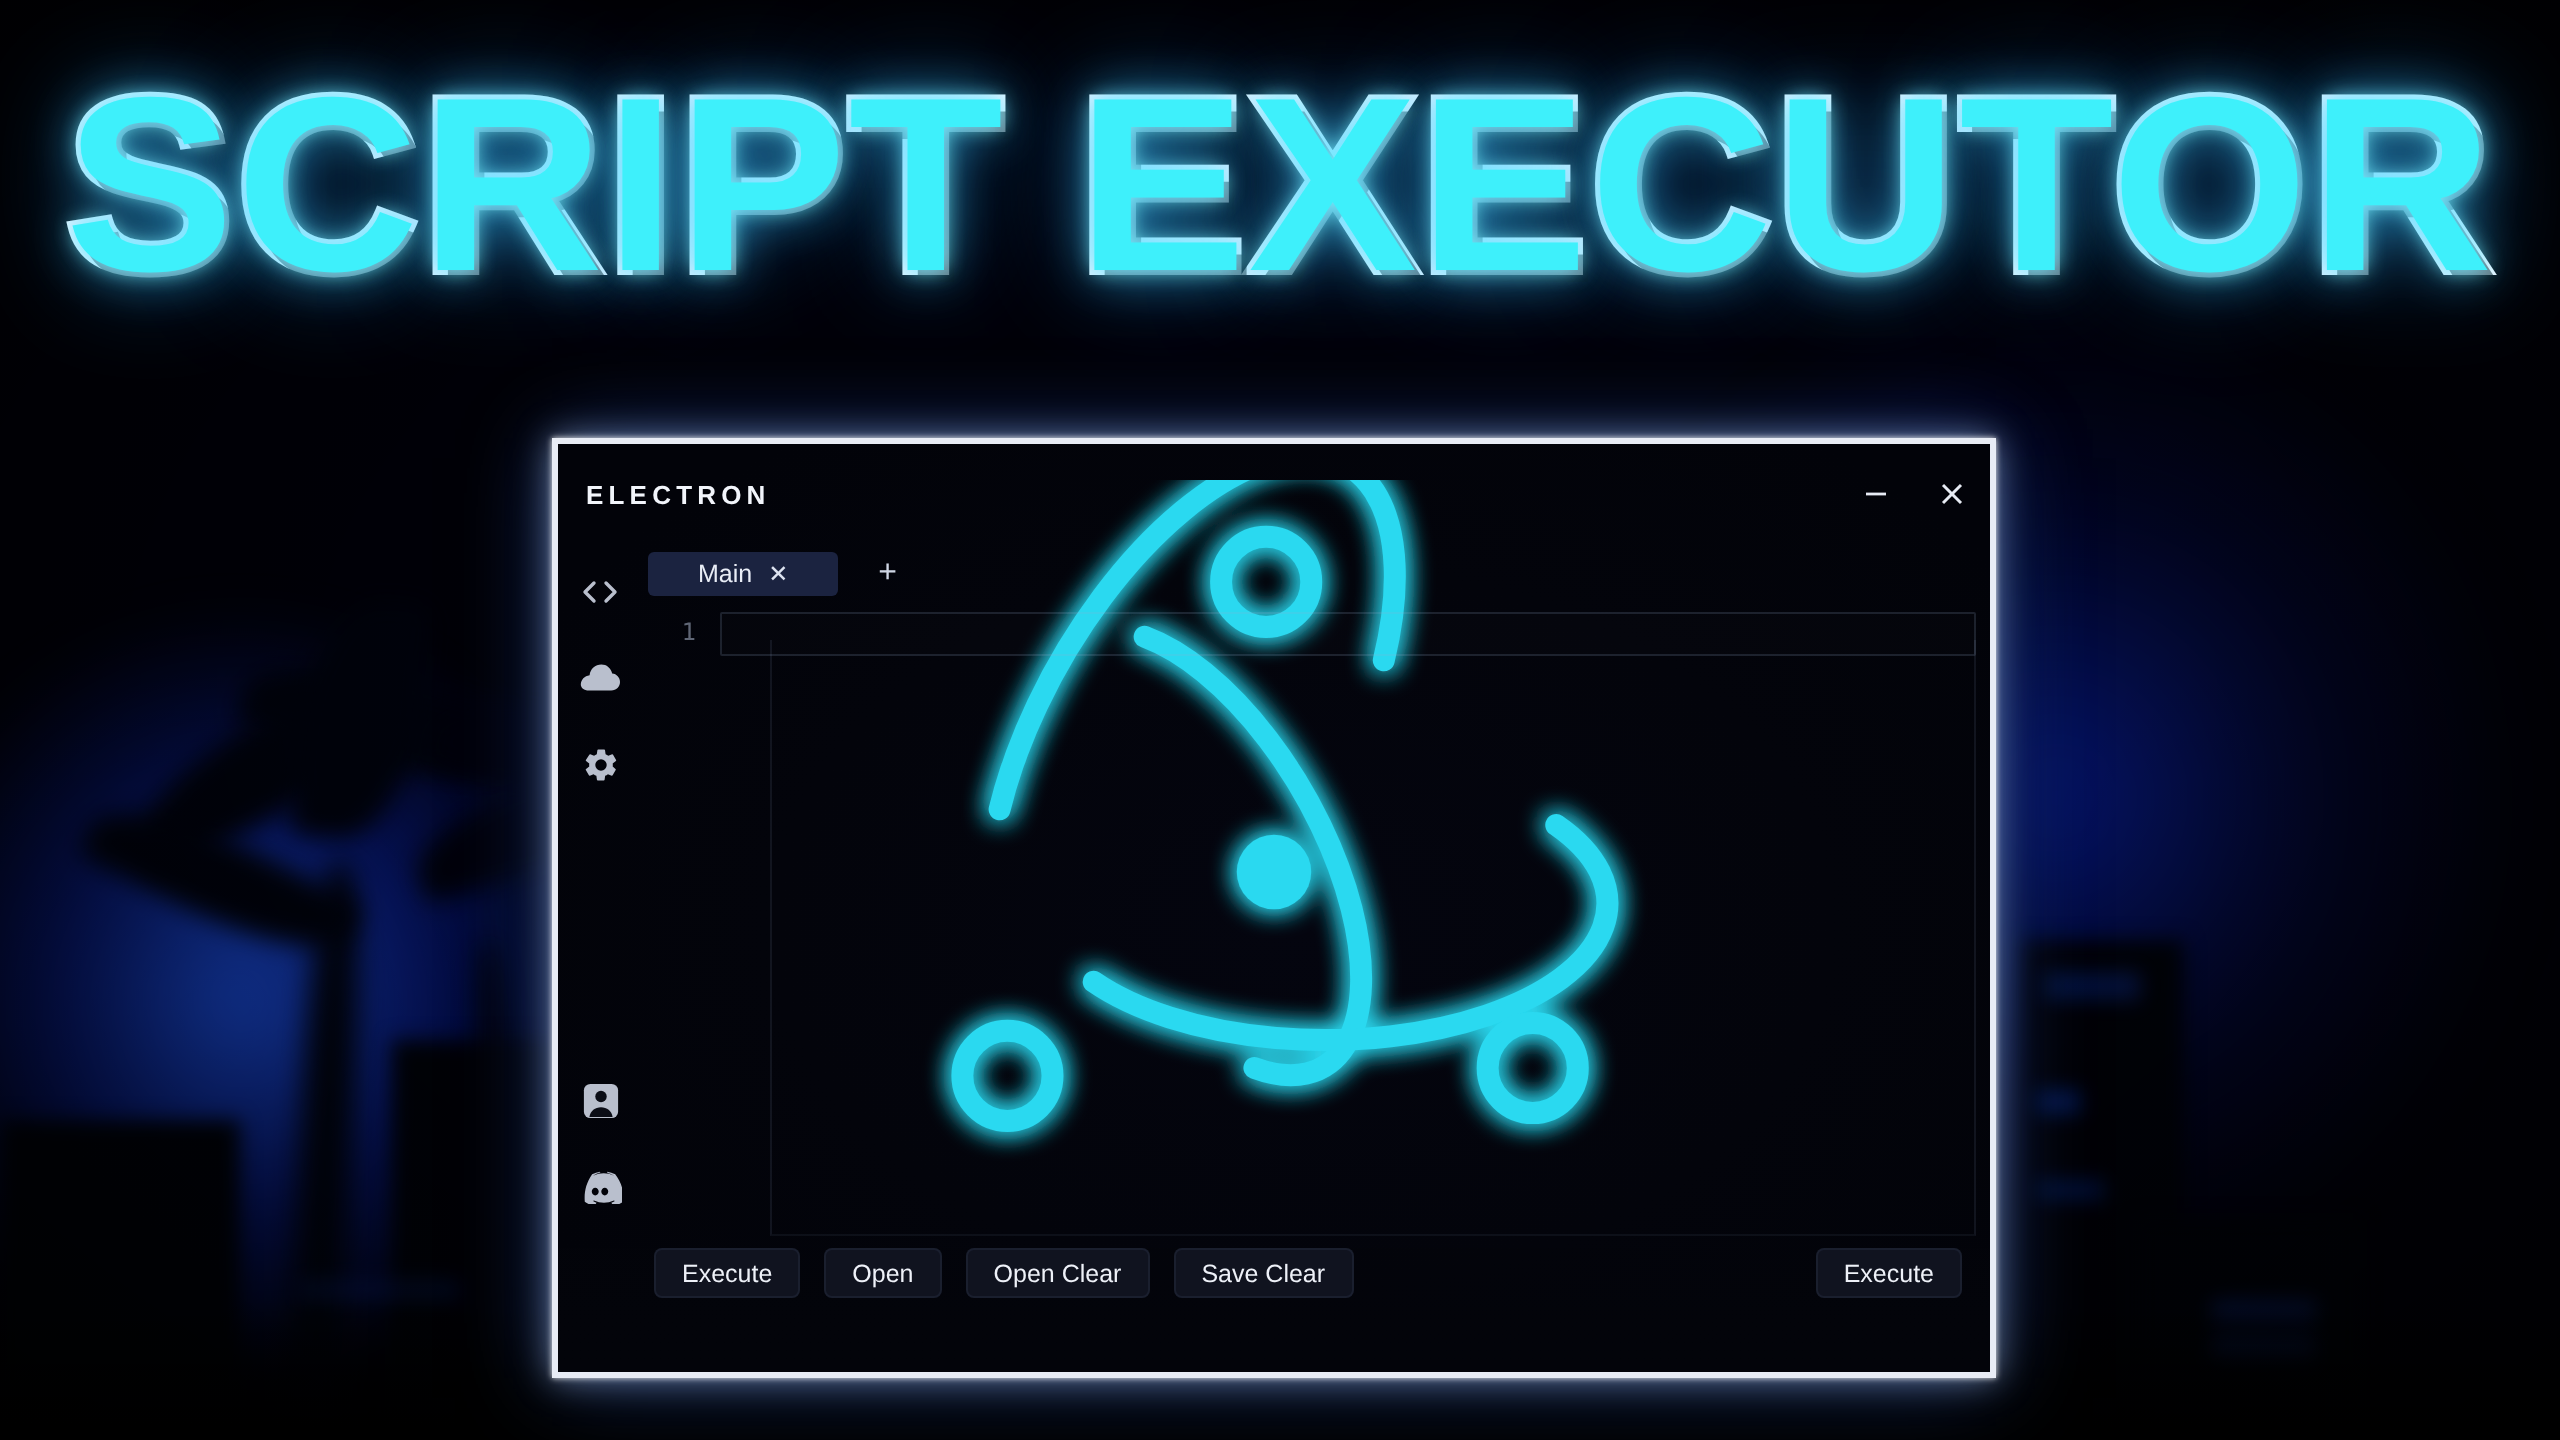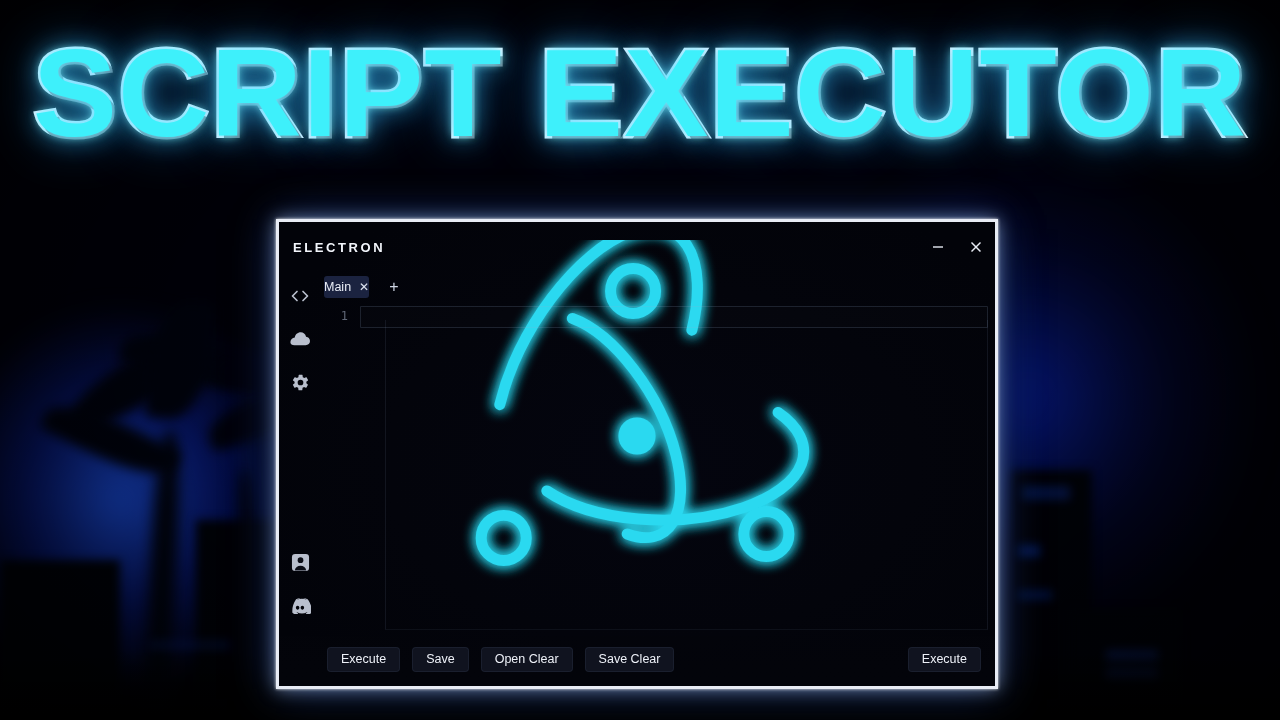--- a/index.html
+++ b/index.html
@@ -225,21 +225,21 @@
     display: flex;
     align-items: center;
     padding-left: 3px;
     z-index: 7;
   }
   .tab {
     display: flex;
     align-items: center;
     gap: 8px;
     height: 22px;
-    padding: 0 0;
+    padding: 0 25px;
     border-radius: 3px;
     background: #1b2340;
     color: #e9edf6;
     font-size: 12.5px;
     cursor: pointer;
   }
   .tab .tab-close {
     font-size: 12px;
     color: #dde3f0;
     line-height: 1;
@@ -323,22 +323,21 @@
     pointer-events: none;
   }
   #watermark svg { display:block; width:100%; height:100%; }
 
   
   #bottombar {
     position: relative;
     height: 46px;
     flex: 0 0 46px;
     display: flex;
-    align-items: center;
-    padding: 0 14px 4px 48px;
+    padding: 0 14px 16px 48px;
     gap: 12px;
     z-index: 8;
     background: linear-gradient(to bottom, rgba(3,4,10,.55), rgba(3,4,10,.96) 55%, #03040a);
   }
   .act-btn {
     height: 25px;
     min-width: 56px;
     padding: 0 13px;
     border-radius: 4px;
     background: #10131f;
@@ -496,21 +495,21 @@
             <div id="code-line"></div>
             <div id="code-text"></div>
           </div>
         </div>
 
       </div>
     </div>
 
     <div id="bottombar">
       <div class="act-btn">Execute</div>
-      <div class="act-btn">Save</div>
+      <div class="act-btn">Open</div>
       <div class="act-btn">Open Clear</div>
       <div class="act-btn">Save Clear</div>
       <div class="spacer"></div>
       <div class="act-btn">Execute</div>
     </div>
 
   </div>
 </div>
 
 </body></html>

